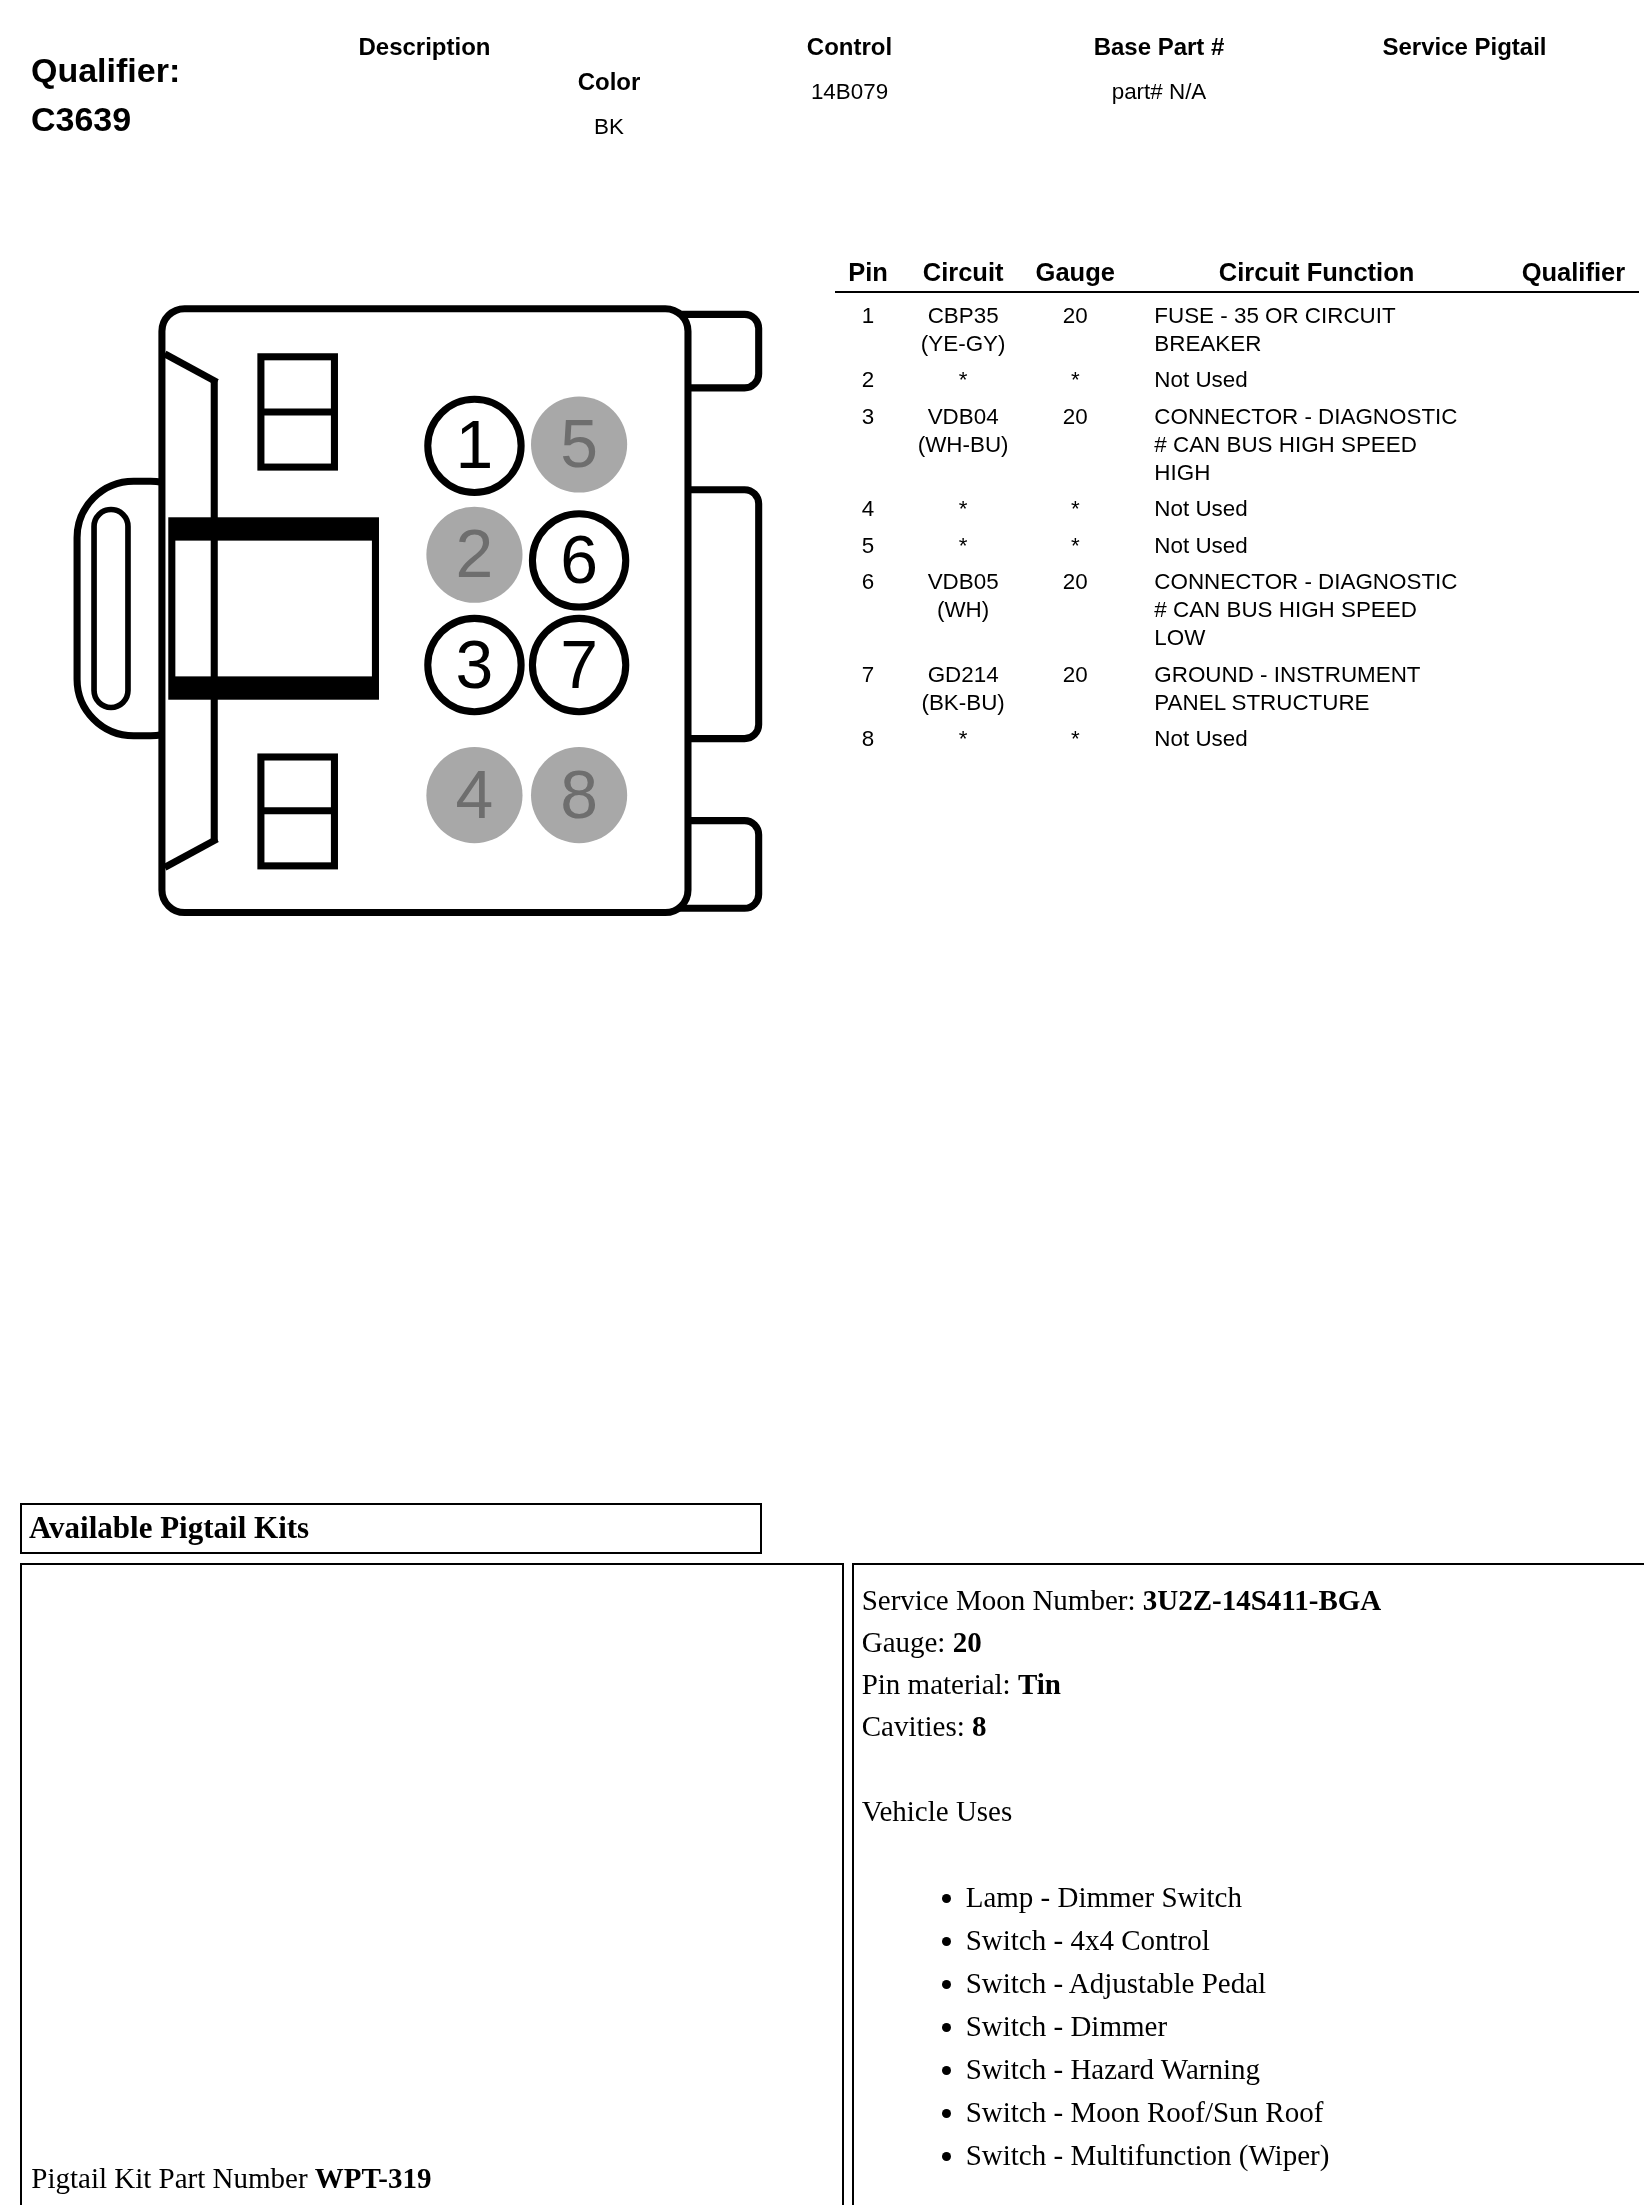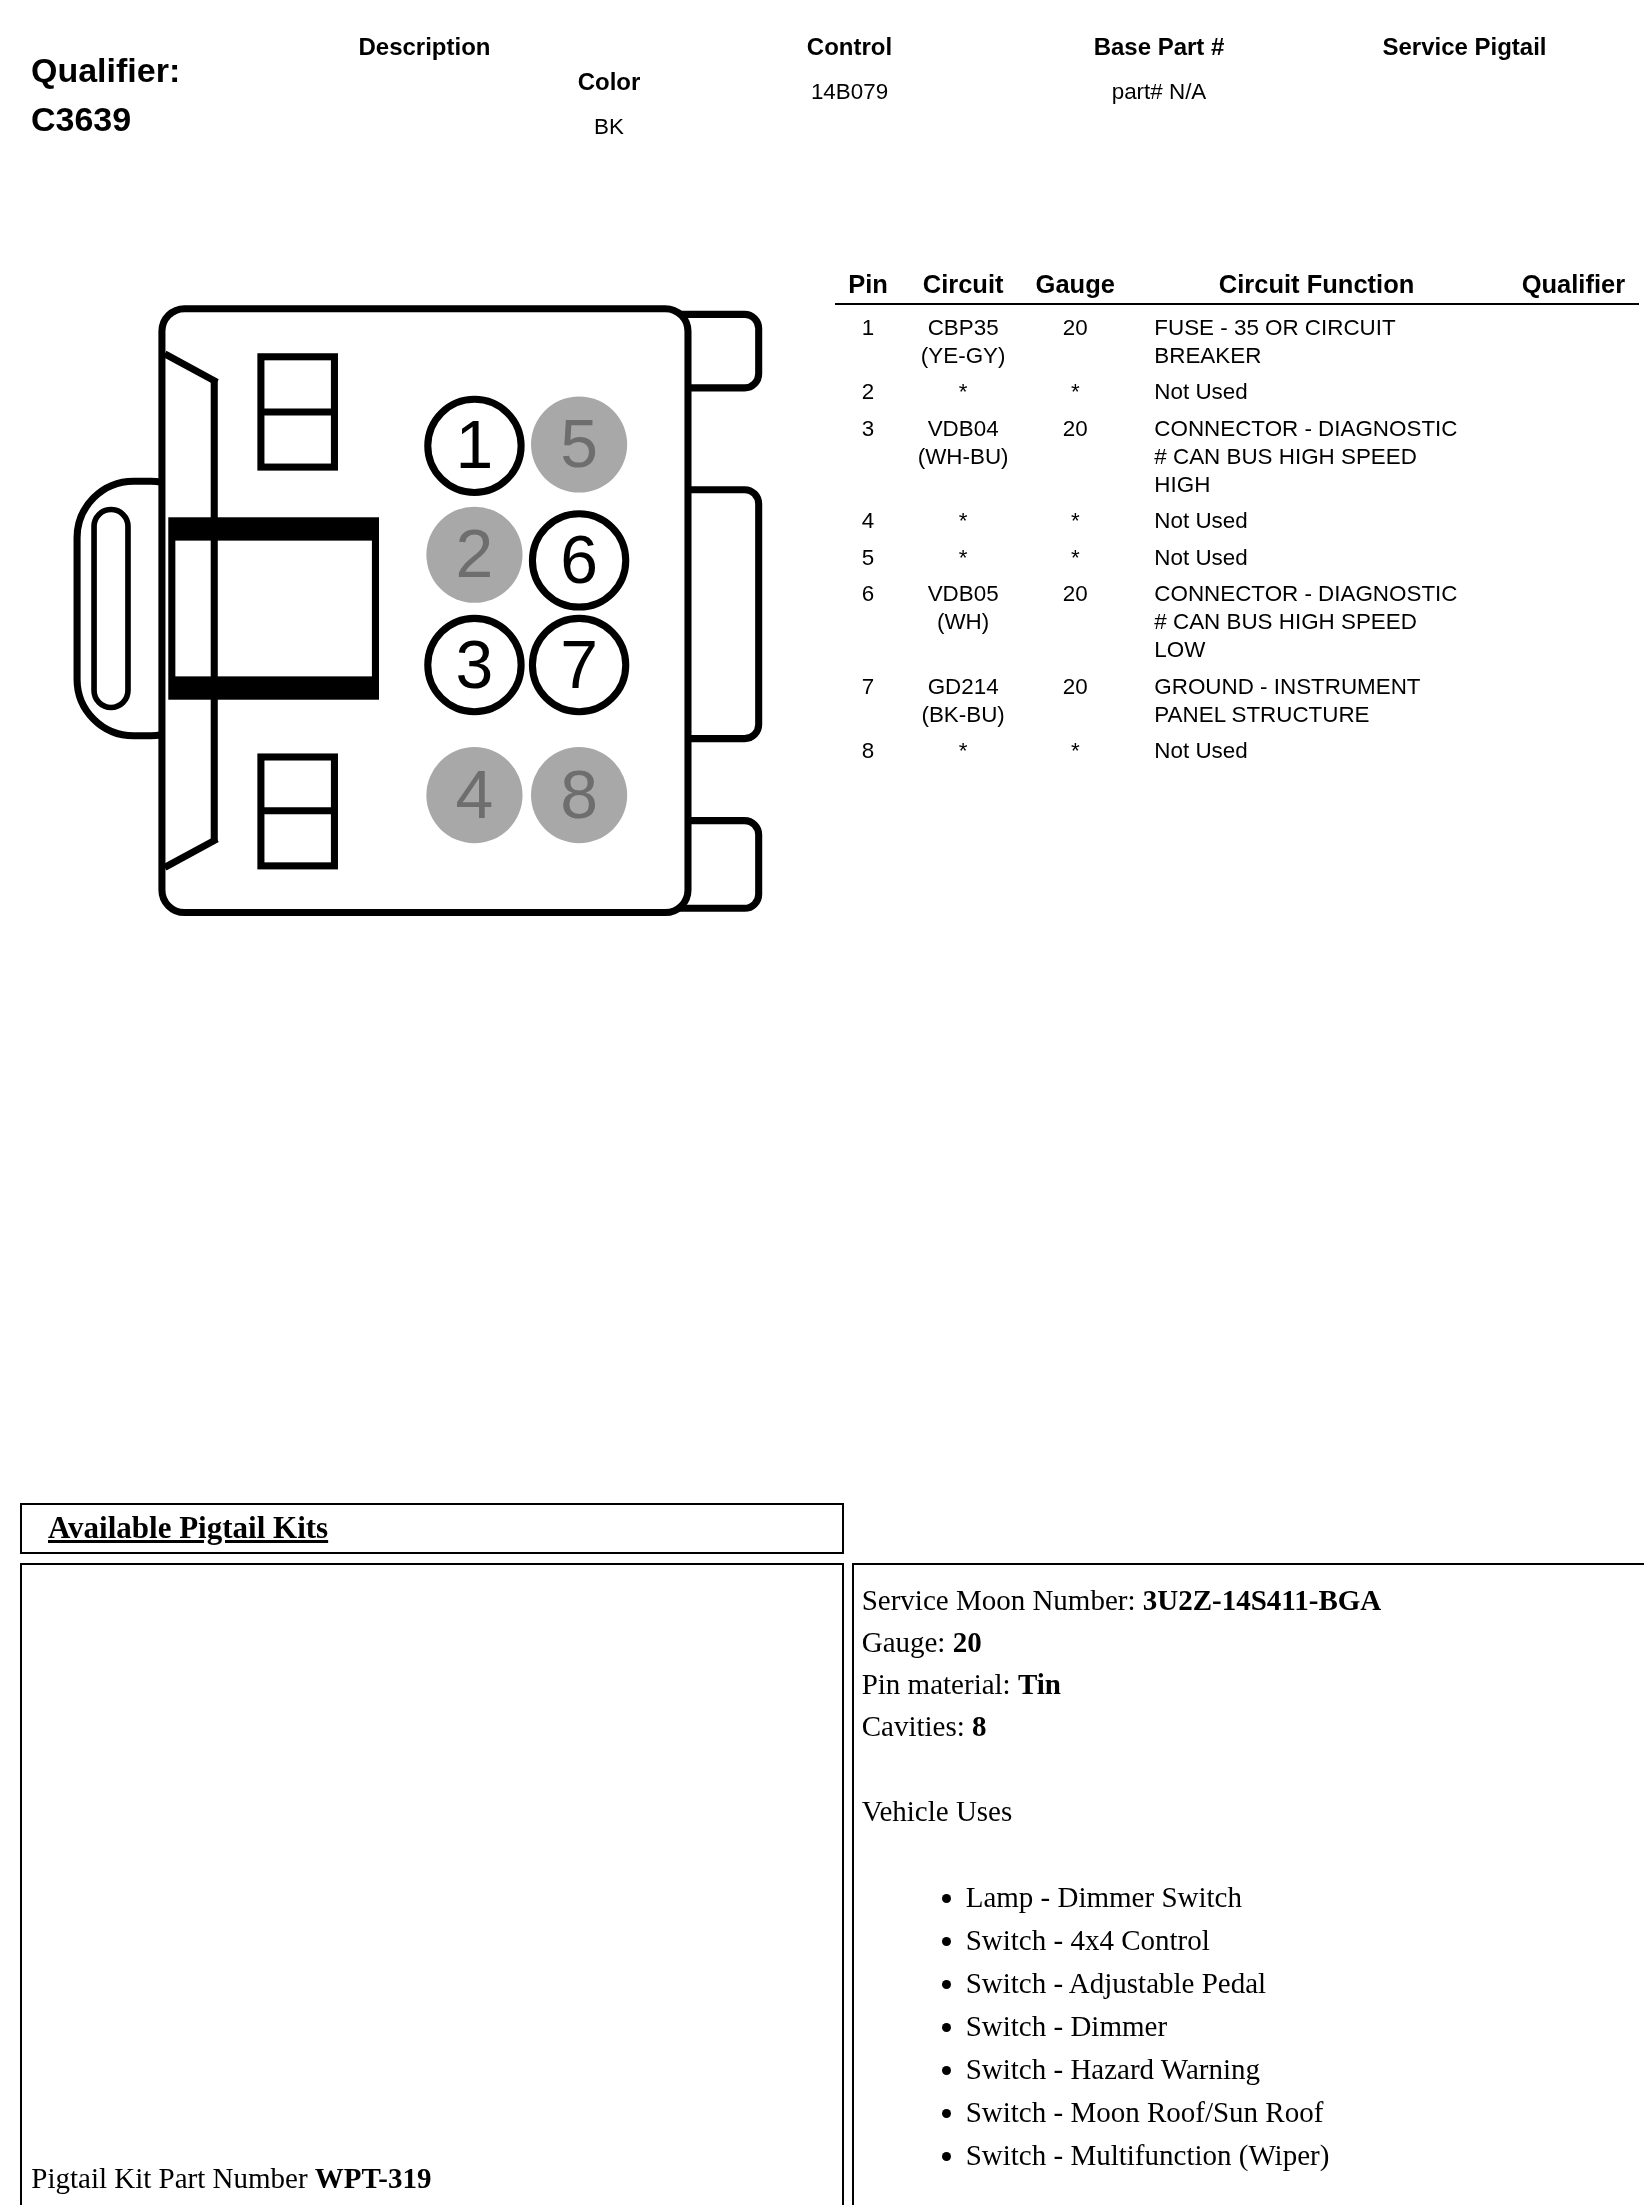--- a/index.html
+++ b/index.html
@@ -35,37 +35,37 @@
   .bar { fill: var(--outline-color, #000); stroke: none; }
   .pin-used   { fill: #fff; stroke: var(--outline-color, #000); stroke-width: 5; }
   .pin-unused { fill: var(--unused-pin-fill, #a8a8a8); stroke: none; }
   .pt { font-family: "Liberation Sans", sans-serif; font-size: 48px; text-anchor: middle; }
   .pt-used   { fill: #000; }
   .pt-unused { fill: var(--unused-pin-text, #6e6e6e); }
 
   
   .pin-table {
     position: absolute; left: 835px; top: 258px; width: 804px;
-    border-collapse: collapse; font-size: 22.4px; line-height: 28px; margin-top: 12px;
+    border-collapse: collapse; font-size: 22.4px; line-height: 28px;
   }
   .pin-table th {
     font-size: 25.5px; font-weight: bold; text-align: center;
     padding: 0 0 4.6px 0; border-bottom: 2.3px solid #000;
   }
   .pin-table td { vertical-align: top; padding: 0 0 8.5px 0; white-space: pre-line; }
   .pin-table tbody tr:first-child td { padding-top: 9.3px; }
   td.c-pin, td.c-circuit, td.c-gauge, td.c-qual { text-align: center; }
   td.c-func { text-align: left; padding-left: 29px; }
 
   
   .pk-header {
-    position: absolute; left: 20px; top: 1503px; width: 824px; height: 51px;
-    border: 2.3px solid #000; padding-left: 26px;
+    position: absolute; left: 20px; top: 1503px; width: 742px; height: 51px;
+    border: 2.3px solid #000; padding-left: 7px;
     font-family: "Liberation Serif", serif; font-weight: bold;
-    font-size: 31px; line-height: 46px; text-decoration: underline;
+    font-size: 31px; line-height: 46px;
   }
   .pk-left {
     position: absolute; left: 20px; top: 1563px; width: 824px; height: 649px;
     border: 2.3px solid #000;
   }
   .pk-kit {
     position: absolute; left: 9.3px; top: 595px;
     font-family: "Liberation Serif", serif; font-size: 29px; line-height: 37px;
   }
   .pk-right {

